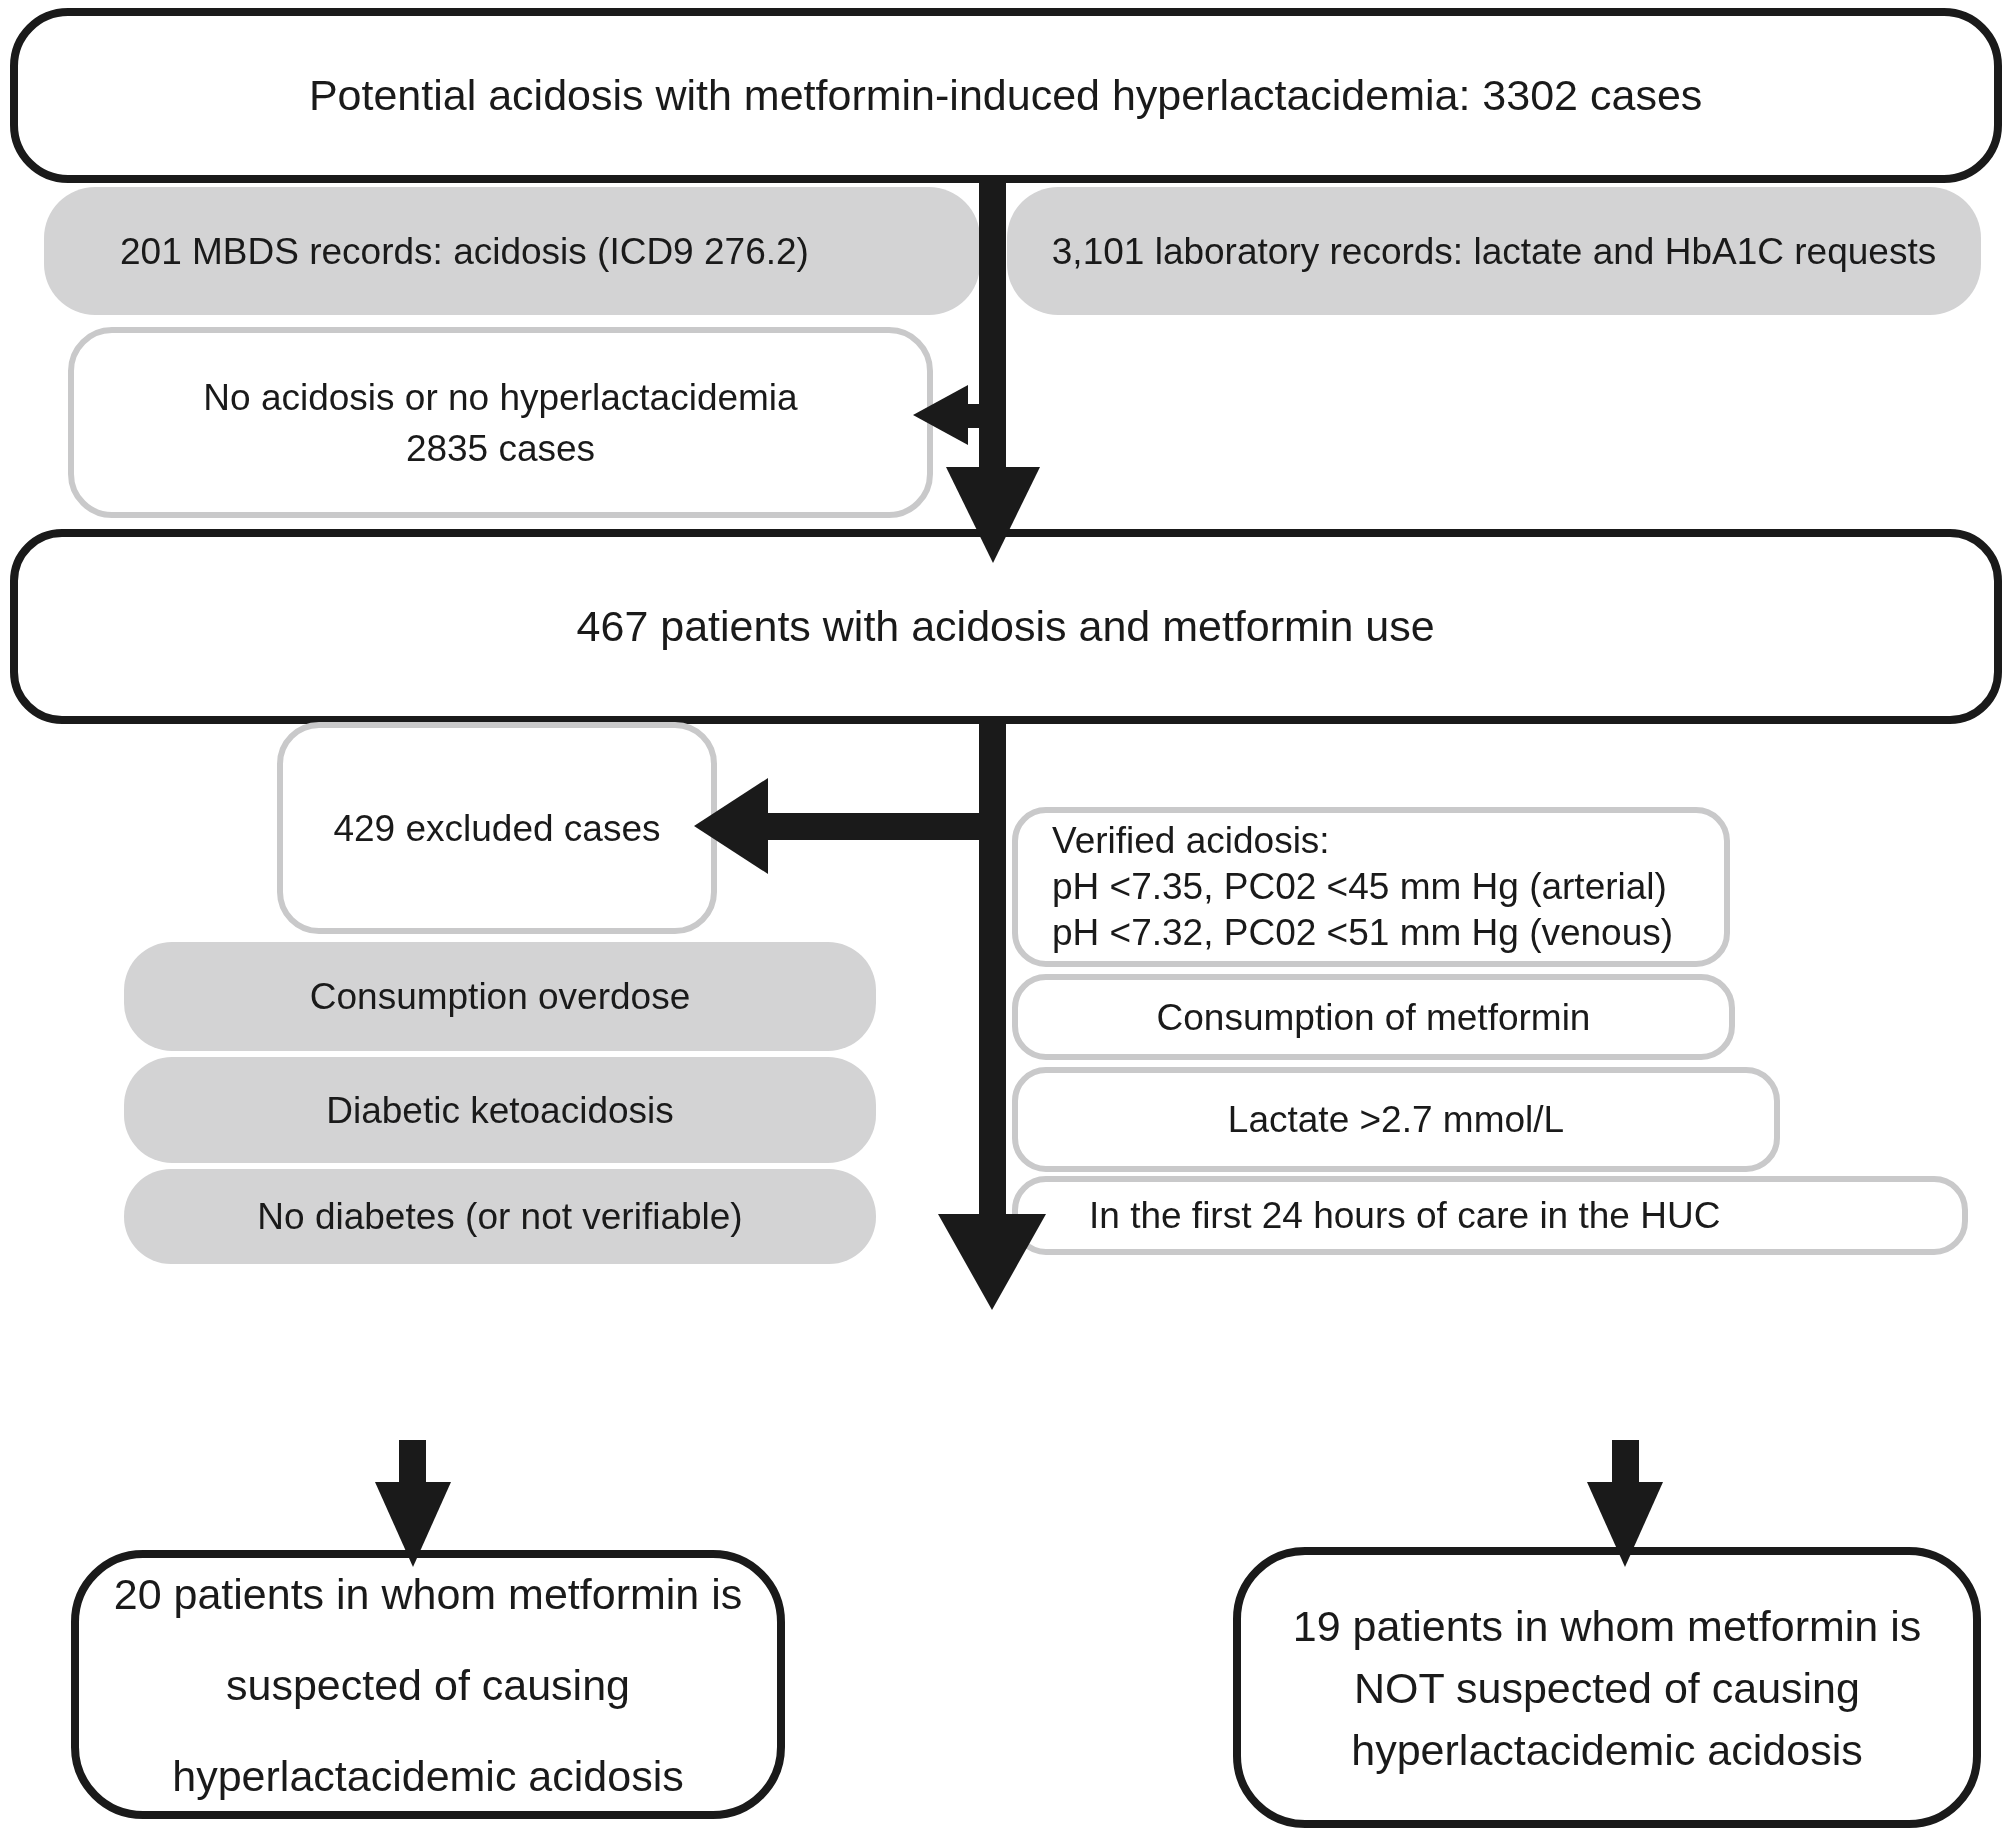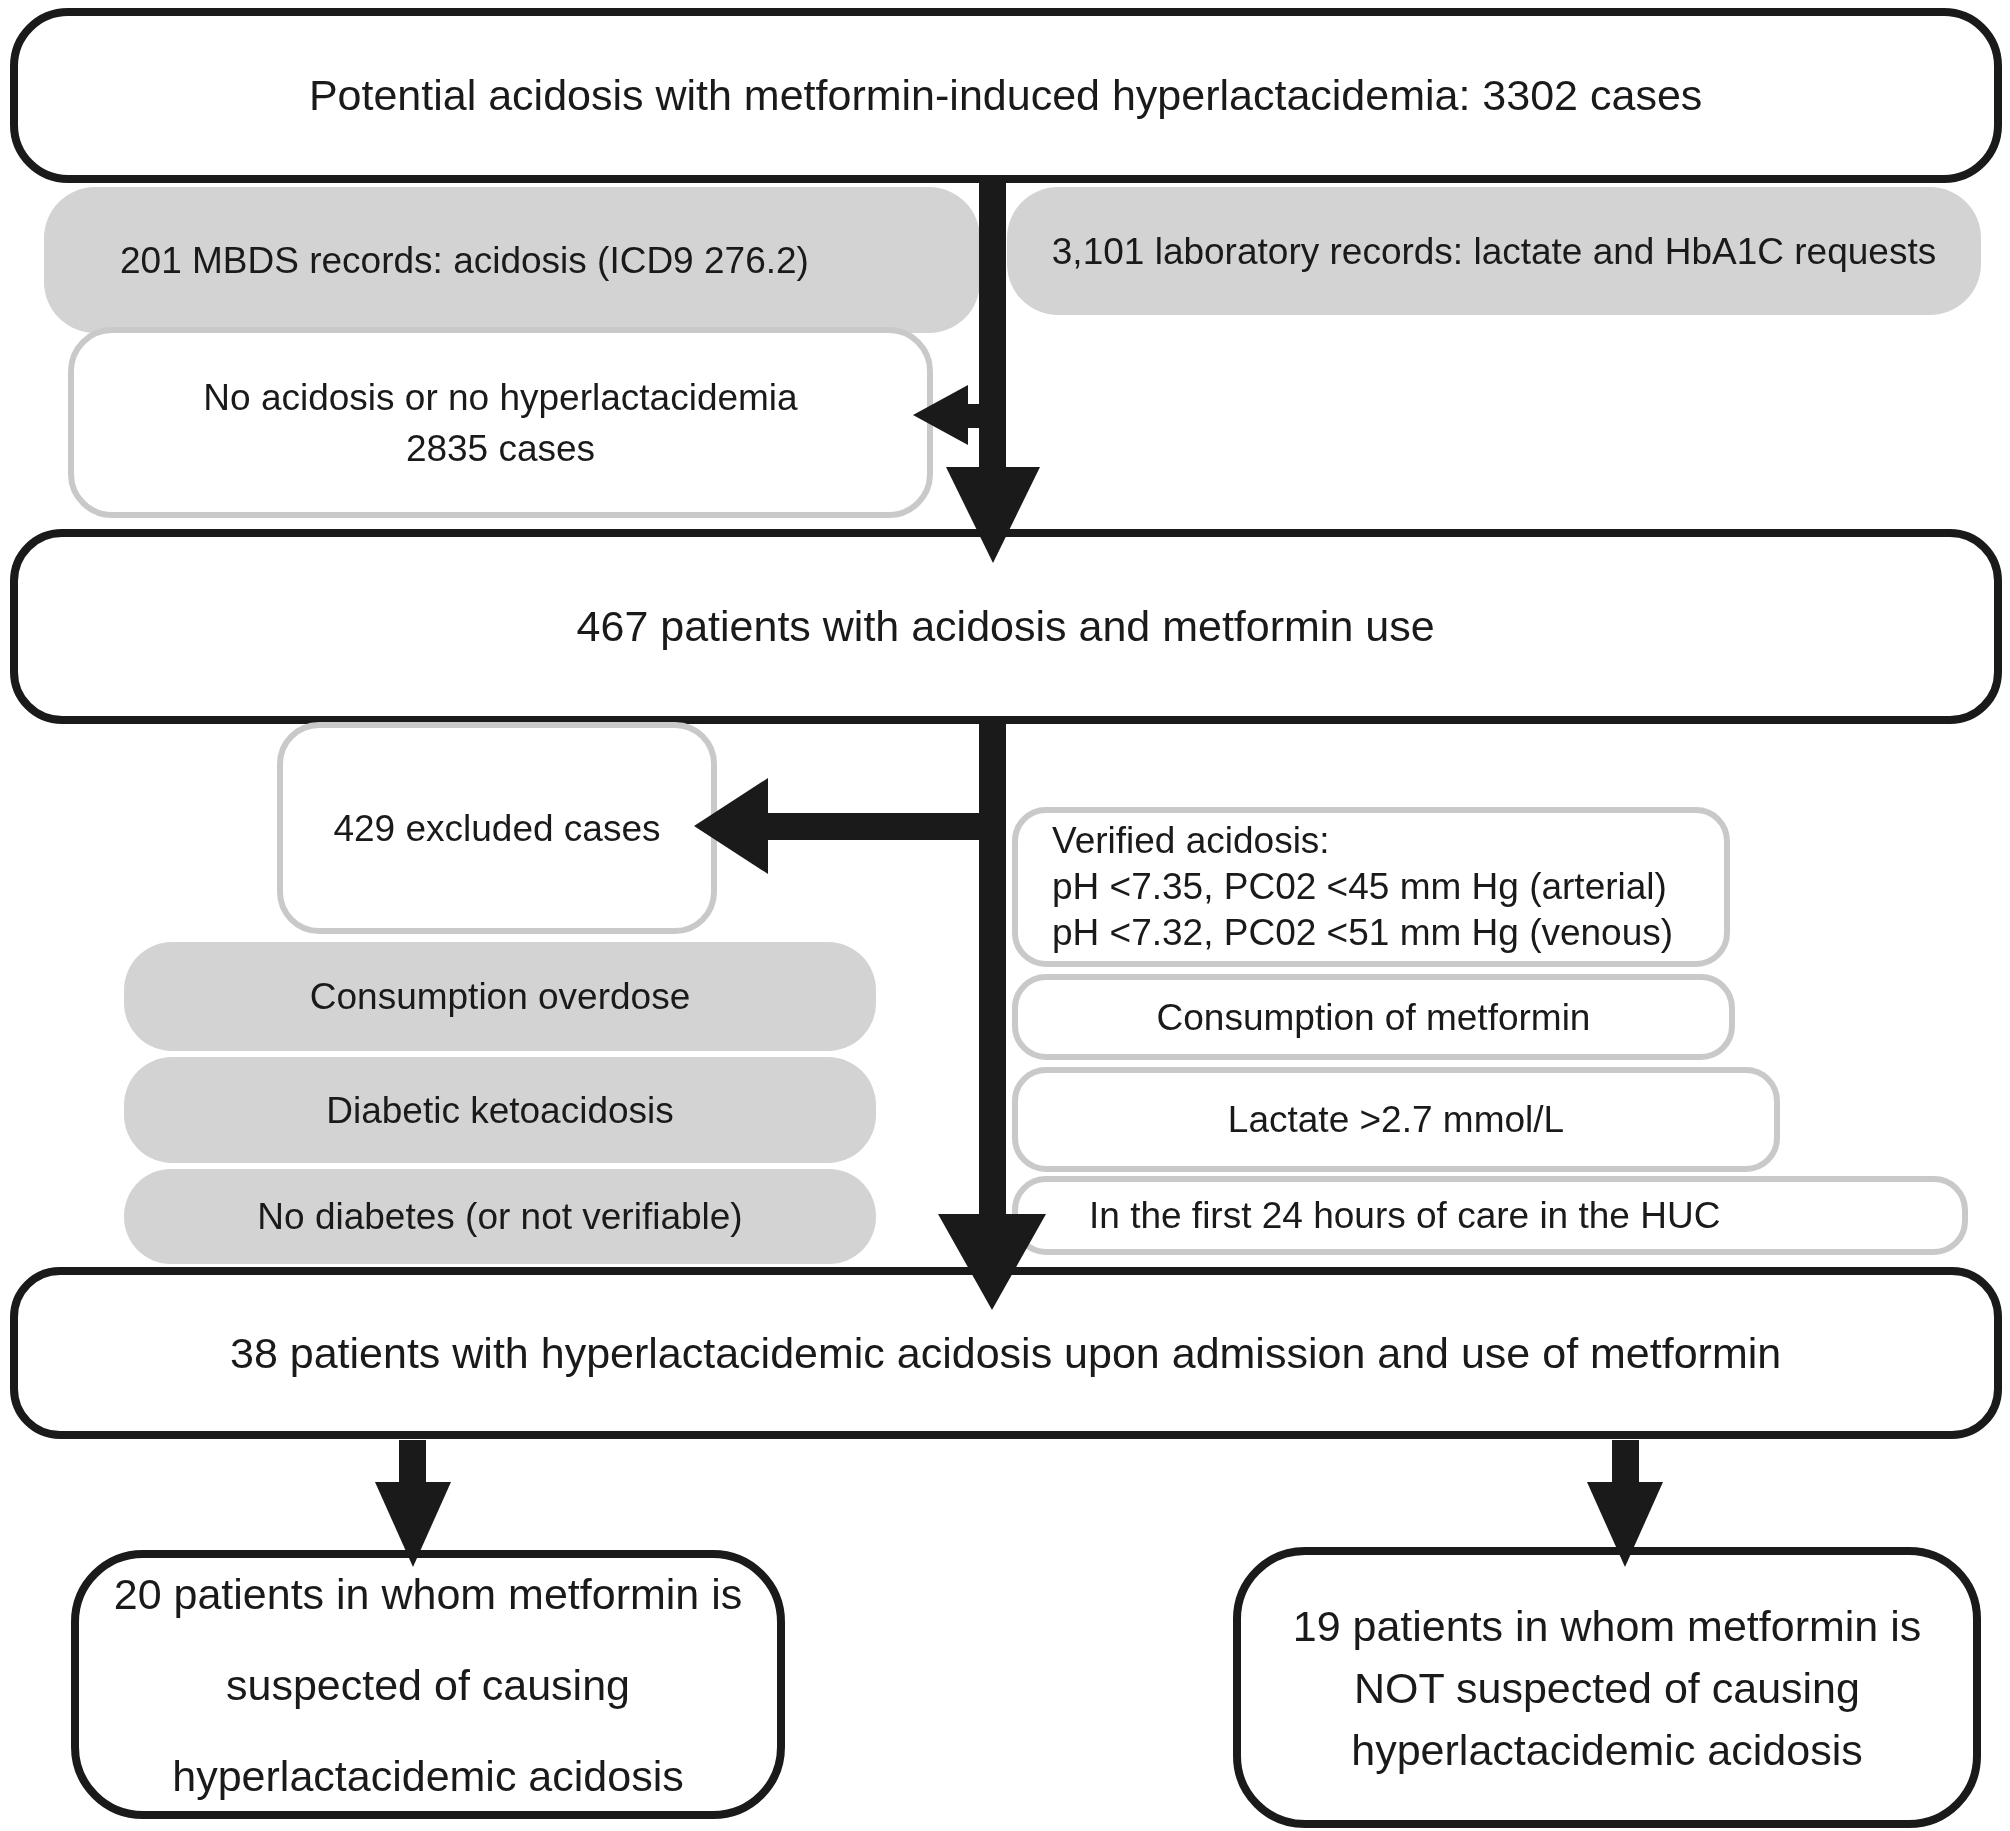--- a/index.html
+++ b/index.html
@@ -19,21 +19,21 @@
   .med{font-size:37px;line-height:51px;}
   .bottomtxt{font-size:43px;line-height:62px;}
   .leftalign{align-items:flex-start;text-align:left;}
   .indent{padding-left:16px;}
   .line{white-space:nowrap;}
   .shaft{position:absolute;background:#1a1a1a;z-index:6;}
   .tri{position:absolute;width:0;height:0;z-index:6;}
 
   
   #n-source{left:9.6px;top:8px;width:1992px;height:175px;border-radius:58px;}
-  #n-mbds{left:44px;top:187px;width:936px;height:146px;border-radius:51px;padding-left:76px;text-align:center;}
+  #n-mbds{left:44px;top:187px;width:936px;height:128px;border-radius:51px;padding-left:76px;text-align:center;}
   #n-lab{left:1007px;top:187px;width:974px;height:128px;border-radius:51px;}
   #n-noacid{left:68px;top:327px;width:865px;height:191px;border-radius:44px;}
   #n-467{left:9.6px;top:529px;width:1992px;height:195px;border-radius:52px;}
   #n-429{left:277px;top:722px;width:440px;height:212px;border-radius:42px;}
   #n-excl0{left:124px;top:942px;width:752px;height:109px;border-radius:48px;}
   #n-excl1{left:124px;top:1057px;width:752px;height:106px;border-radius:48px;}
   #n-excl2{left:124px;top:1169px;width:752px;height:95px;border-radius:47px;}
   #n-verified{left:1012px;top:807px;width:718px;height:160px;border-radius:34px;padding-left:34px;font-size:37px;line-height:46px;}
   #n-consumption{left:1012px;top:974px;width:723px;height:86px;border-radius:34px;}
   #n-lactate{left:1012px;top:1067px;width:768px;height:105px;border-radius:34px;}
@@ -103,23 +103,20 @@
   <div class="box light-border med" id="n-consumption">
     <div class="line">Consumption of metformin</div>
   </div>
   <div class="box light-border med" id="n-lactate">
     <div class="line">Lactate &gt;2.7 mmol/L</div>
   </div>
   <div class="box light-border med leftalign" id="n-first24">
     <div class="line">In the first 24 hours of care in the HUC</div>
   </div>
 
-  <div class="box bold-border big" id="n-38">
-    <div class="line">38 patients with hyperlactacidemic acidosis upon admission and use of metformin</div>
-  </div>
 
   <div class="box bold-border bottomtxt" id="n-20">
     <div class="line">20 patients in whom metformin is</div>
     <div class="line">suspected of causing</div>
     <div class="line">hyperlactacidemic acidosis</div>
   </div>
   <div class="box bold-border bottomtxt" id="n-18">
     <div class="line">19 patients in whom metformin is</div>
     <div class="line">NOT suspected of causing</div>
     <div class="line">hyperlactacidemic acidosis</div>

